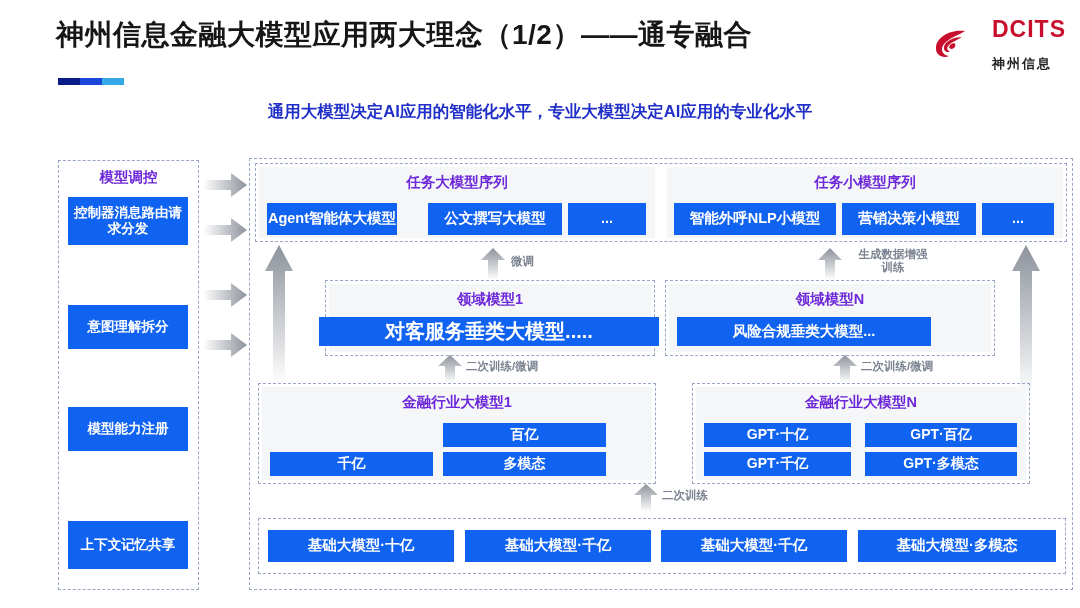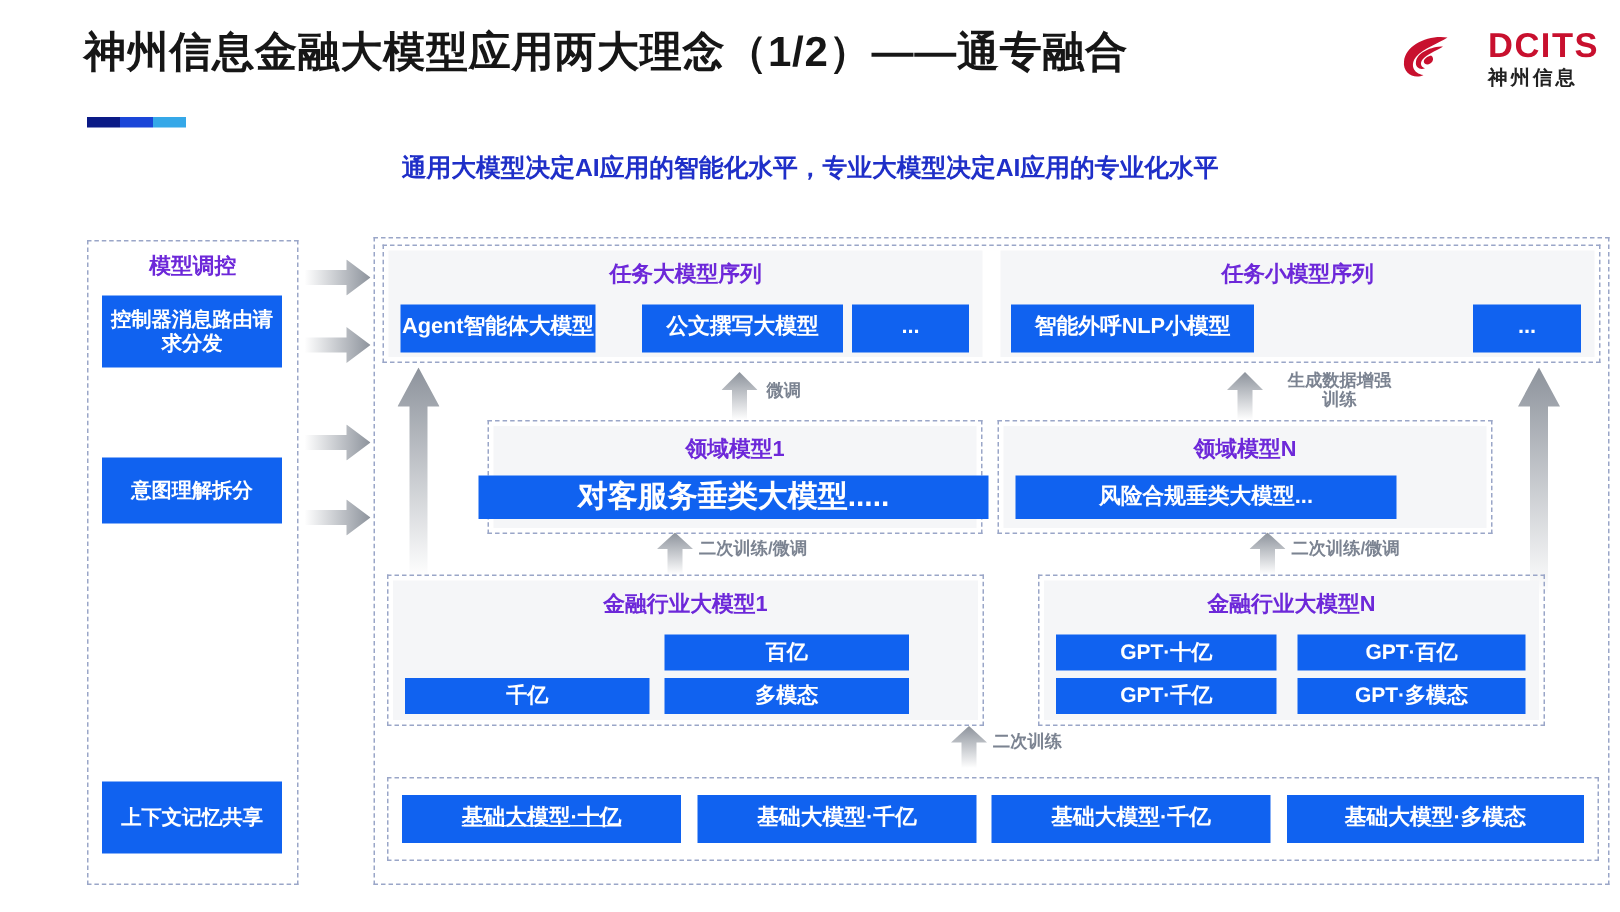--- a/index.html
+++ b/index.html
@@ -28,21 +28,21 @@
     position:absolute;left:0;right:0;top:101px;
     text-align:center;
     font-size:16.5px;font-weight:bold;color:#1f2fc8;
     white-space:nowrap;
   }
 
   .logo{position:absolute;right:14px;top:18px;display:flex;align-items:center;gap:20px;}
   .logo-mark{width:40px;height:40px;position:relative;}
   .logo-text{display:flex;flex-direction:column;line-height:1;}
   .logo-en{font-size:23px;font-weight:bold;color:#c8102e;letter-spacing:1px;}
-  .logo-cn{font-size:13px;font-weight:bold;color:#222;letter-spacing:2px;margin-top:3px;}
+  .logo-cn{font-size:13px;font-weight:bold;color:#222;letter-spacing:2px;margin-top:16px;}
 
   
   .dashbox{position:absolute;border:1px dashed #9aa6c8;box-sizing:border-box;}
   .panel{position:absolute;background:#f5f6f8;box-sizing:border-box;}
   .bluebox{
     position:absolute;background:#1062f0;color:#fff;
     display:flex;align-items:center;justify-content:center;
     font-size:14px;font-weight:bold;text-align:center;
     box-sizing:border-box;line-height:1.22;
   }
@@ -91,20 +91,23 @@
 
   <div class="dashbox" id="sidebar-frame"></div>
   <div class="grouphead" id="sidebar-title">模型调控</div>
 
   <div class="bluebox side-btn" style="top:197px;height:48px;">
     <span>控制器消息路由请求分发</span>
   </div>
   <div class="bluebox side-btn" style="top:305px;height:44px;">
     <span>意图理解拆分</span>
   </div>
+  <div class="bluebox side-btn" style="top:407px;height:44px;">
+    <span>模型能力注册</span>
+  </div>
   <div class="bluebox side-btn" style="top:521px;height:48px;">
     <span>上下文记忆共享</span>
   </div>
 
   <div class="rightarrow" style="left:203px;top:173px;">
     <svg width="44" height="24" viewBox="0 0 44 24">
       <defs>
           <linearGradient id="hg1" x1="0" y1="0" x2="1" y2="0">
         <stop offset="0" stop-color="#ffffff"></stop>
             <stop offset="1" stop-color="#8d939c"></stop>
@@ -160,20 +163,23 @@
     <span>公文撰写大模型</span>
   </div>
   <div class="bluebox" style="left:568px;top:203px;width:78px;height:32px;font-size:14.5px;">
     <span>...</span>
   </div>
 
   <div class="panel" style="left:667px;top:167px;width:396px;height:71px;"></div>
   <div class="grouphead" style="left:667px;top:173px;width:396px;">任务小模型序列</div>
   <div class="bluebox" style="left:674px;top:203px;width:162px;height:32px;font-size:14.5px;">
     <span>智能外呼NLP小模型</span>
+  </div>
+  <div class="bluebox" style="left:842px;top:203px;width:134px;height:32px;font-size:14.5px;">
+    <span>营销决策小模型</span>
   </div>
   <div class="bluebox" style="left:982px;top:203px;width:72px;height:32px;font-size:14.5px;">
     <span>...</span>
   </div>
 
   <div class="uparrow" style="left:265px;top:245px;">
     <svg width="28" height="140" viewBox="0 0 28 140">
       <defs>
           <linearGradient id="vg1" x1="0" y1="1" x2="0" y2="0">
         <stop offset="0" stop-color="#ffffff"></stop>
@@ -299,21 +305,21 @@
         <stop offset="0" stop-color="#ffffff"></stop>
             <stop offset="1" stop-color="#8d939c"></stop>
           </linearGradient>
         </defs>
       <path d="M7 28 L7 11 L0 11 L12 0 L24 11 L17 11 L17 28 Z" fill="url(#vg7)"></path>
     </svg>
   </div>
   <div class="arrowlbl" style="left:662px;top:489px;">二次训练</div>
 
   <div class="dashbox" style="left:258px;top:518px;width:808px;height:56px;"></div>
-  <div class="bluebox" style="left:268px;top:530px;width:186px;height:32px;font-size:14.5px;text-decoration:underline;">
+  <div class="bluebox" style="left:268px;top:530px;width:186px;height:32px;font-size:14.5px;">
     <span>基础大模型·十亿</span>
     </div>
   <div class="bluebox" style="left:465px;top:530px;width:186px;height:32px;font-size:14.5px;">
     <span>基础大模型·千亿</span>
     </div>
   <div class="bluebox" style="left:661px;top:530px;width:186px;height:32px;font-size:14.5px;">
     <span>基础大模型·千亿</span>
     </div>
   <div class="bluebox" style="left:858px;top:530px;width:198px;height:32px;font-size:14.5px;">
     <span>基础大模型·多模态</span>

